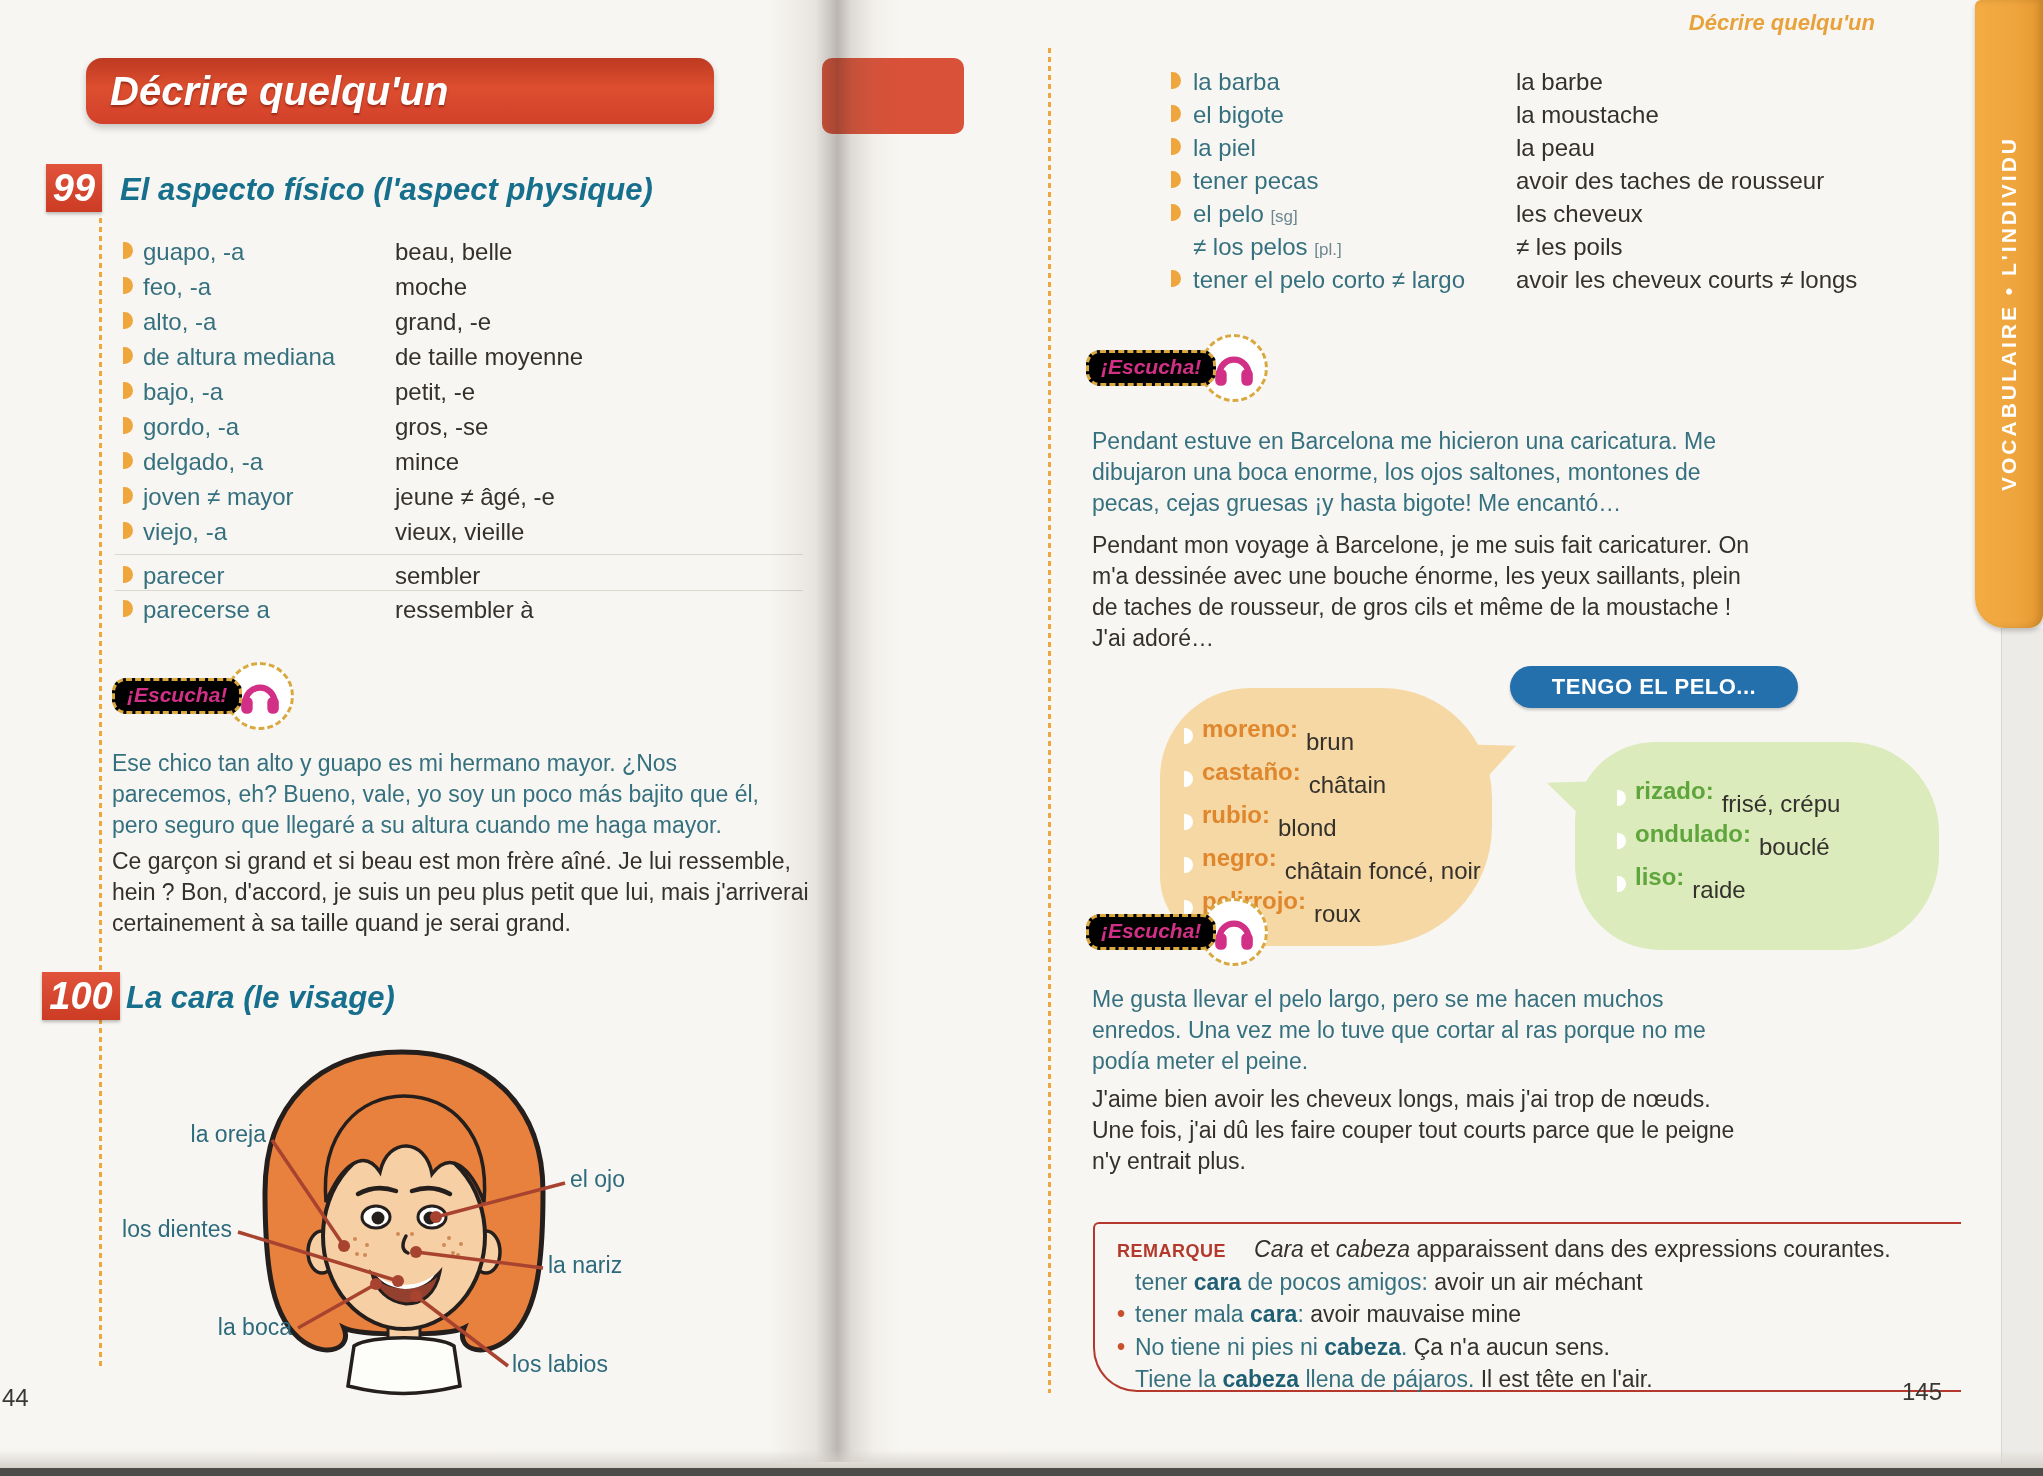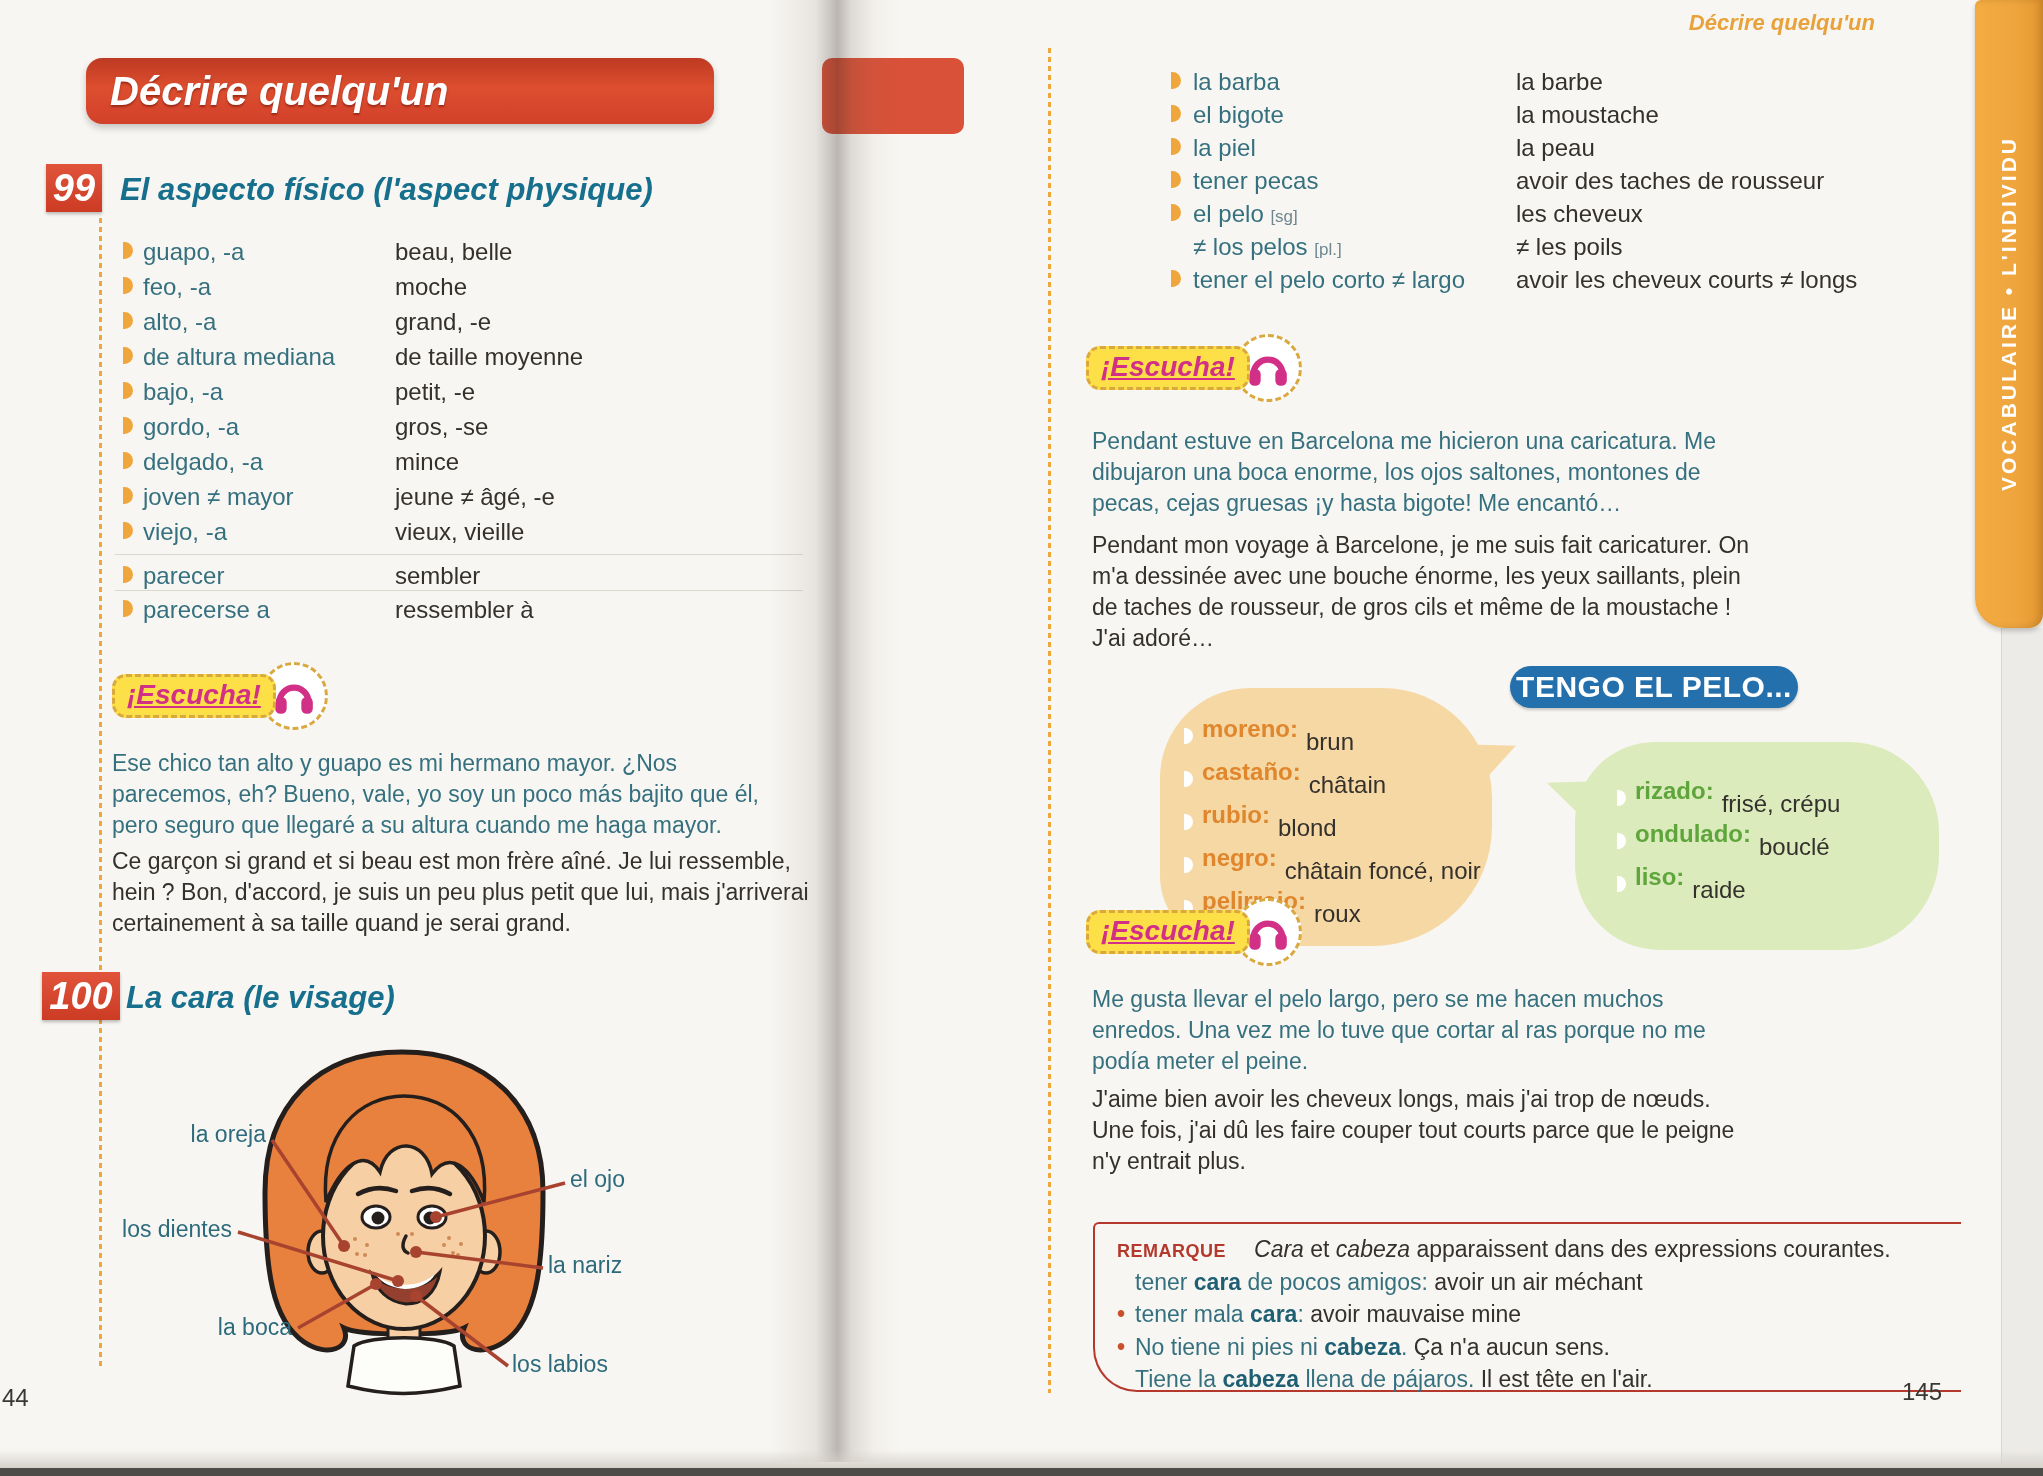--- a/index.html
+++ b/index.html
@@ -28,23 +28,23 @@
   .seg-it{font-style:italic;}
   .seg-es{color:var(--es-teal,#35707f);}
   .seg-esb{color:#1e5f74;font-weight:bold;}
   .seg-fr{color:var(--fr-dark,#34312d);}
 
   .para{position:absolute;font-size:23px;line-height:31px;margin:0;}
   .para.es{color:var(--es-teal,#35707f);}
   .para.fr{color:var(--fr-dark,#34312d);}
 
   .escucha{position:absolute;display:flex;align-items:center;}
-  .esc-pill{position:relative;z-index:2;background:#fde047;border:3px dashed #d9a83f;border-radius:14px;
-    padding:2px 12px 4px;font-size:28px;font-weight:bold;font-style:italic;
-    color:var(--escucha-pink,#d23087);text-decoration:underline;}
+  .esc-pill{position:relative;z-index:2;background:#000000;border:3px dashed #d9a83f;border-radius:14px;
+    padding:2px 12px 4px;font-size:21px;font-weight:bold;font-style:italic;
+    color:var(--escucha-pink,#d23087);}
   .esc-circle{position:relative;z-index:1;width:62px;height:62px;margin-left:-16px;background:#fff;
     border:3px dashed #d9a83f;border-radius:50%;display:flex;align-items:center;justify-content:center;}
 
   .numbadge{position:absolute;background:linear-gradient(180deg,#e1533a,#cc3c25);
     border-radius:0;color:#fff;font-weight:bold;font-style:italic;font-size:38px;
     display:flex;align-items:center;justify-content:center;box-shadow:0 2px 3px rgba(0,0,0,.25);}
   .sec-title{position:absolute;font-size:31px;font-weight:bold;font-style:italic;
     color:var(--heading-teal,#166f8c);white-space:nowrap;}
 
   .pageno{position:absolute;font-size:24px;color:#3a3835;}
@@ -63,21 +63,21 @@
   .face-label{fill:#2c6a7c;font-size:23px;font-family:"Liberation Sans","DejaVu Sans",sans-serif;}
 
   
   .running-head{position:absolute;top:10px;right:120px;font-size:22px;font-weight:bold;font-style:italic;
     color:#e8a23c;}
   .ghost-red{position:absolute;left:-8px;top:58px;width:142px;height:76px;border-radius:10px;
     background:#d6482d;opacity:.95;}
   .hair-banner{position:absolute;left:680px;top:666px;width:288px;height:42px;border-radius:22px;
     background:var(--hair-banner-blue,#2470ad);display:flex;align-items:center;justify-content:center;
     box-shadow:0 2px 3px rgba(0,0,0,.2);}
-  .hair-banner span{color:#fff;font-weight:bold;font-size:30px;letter-spacing:.5px;}
+  .hair-banner span{color:#fff;font-weight:bold;font-size:22px;letter-spacing:.5px;}
   .bubble{position:absolute;border-radius:60px 70px 65px 55px;}
   .bubble.tan{left:330px;top:688px;width:332px;height:258px;background:var(--bubble-tan,#f5d8a3);
     border-radius:90px 110px 120px 70px;}
   .bubble.green{left:745px;top:742px;width:364px;height:208px;background:var(--bubble-green,#dcebbc);
     border-radius:80px 90px 95px 85px;}
   .tail{position:absolute;width:0;height:0;}
   .tail-tan{right:-26px;top:52px;border-left:36px solid var(--bubble-tan,#f5d8a3);
     border-top:10px solid transparent;border-bottom:24px solid transparent;transform:rotate(-14deg);}
   .tail-green{left:-30px;top:36px;border-right:38px solid var(--bubble-green,#dcebbc);
     border-top:8px solid transparent;border-bottom:26px solid transparent;transform:rotate(10deg);}

